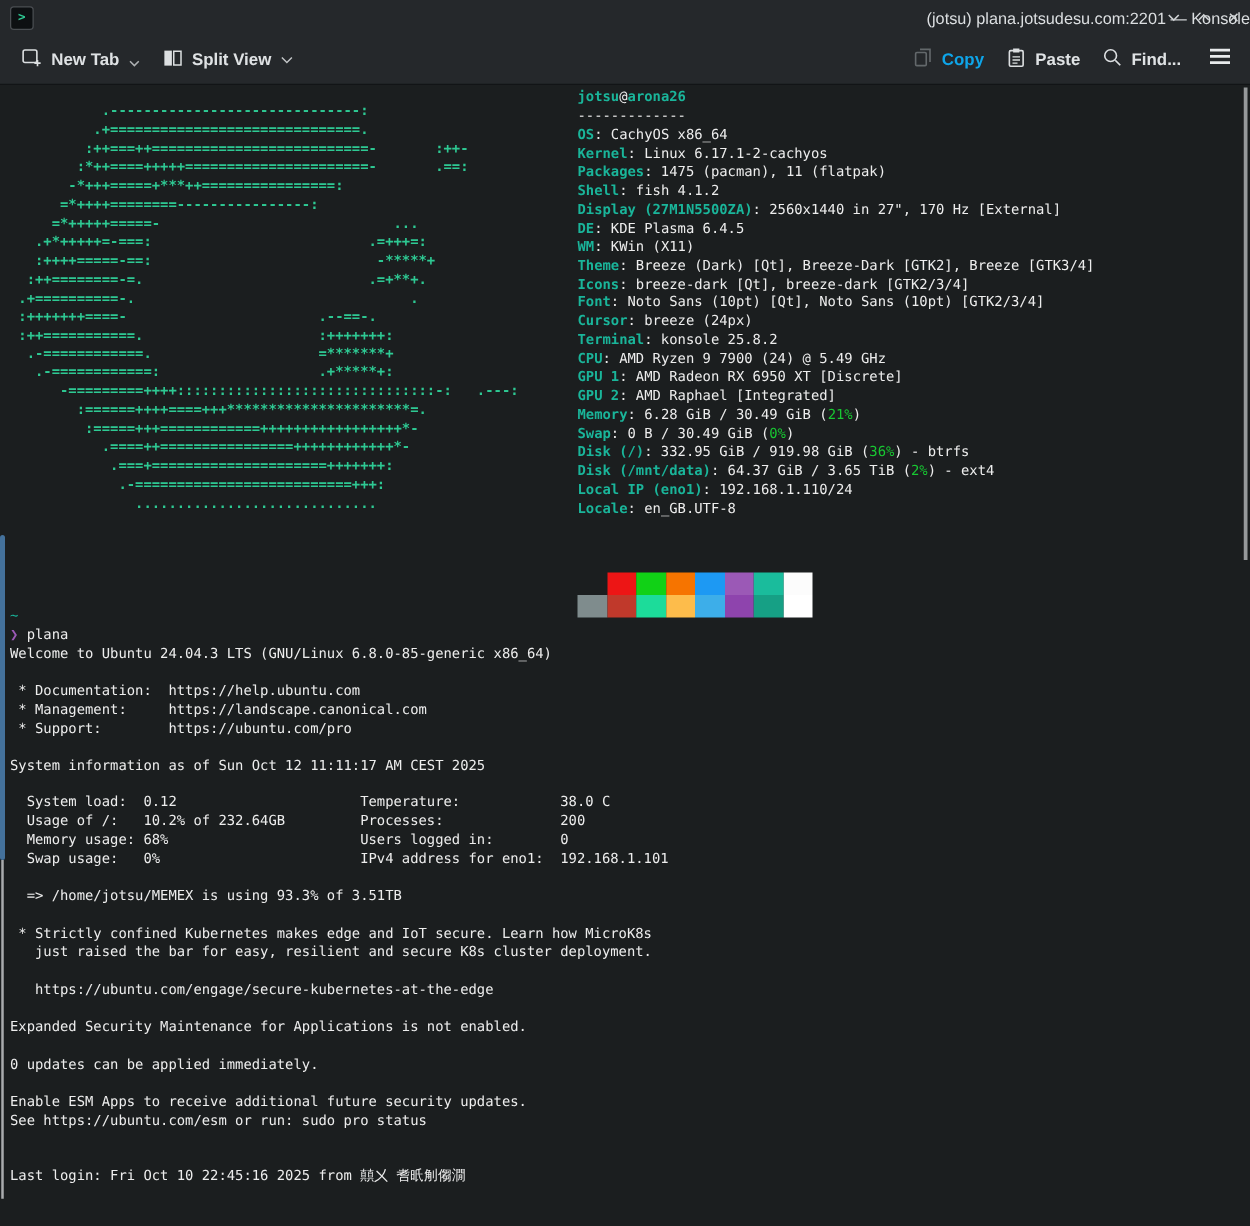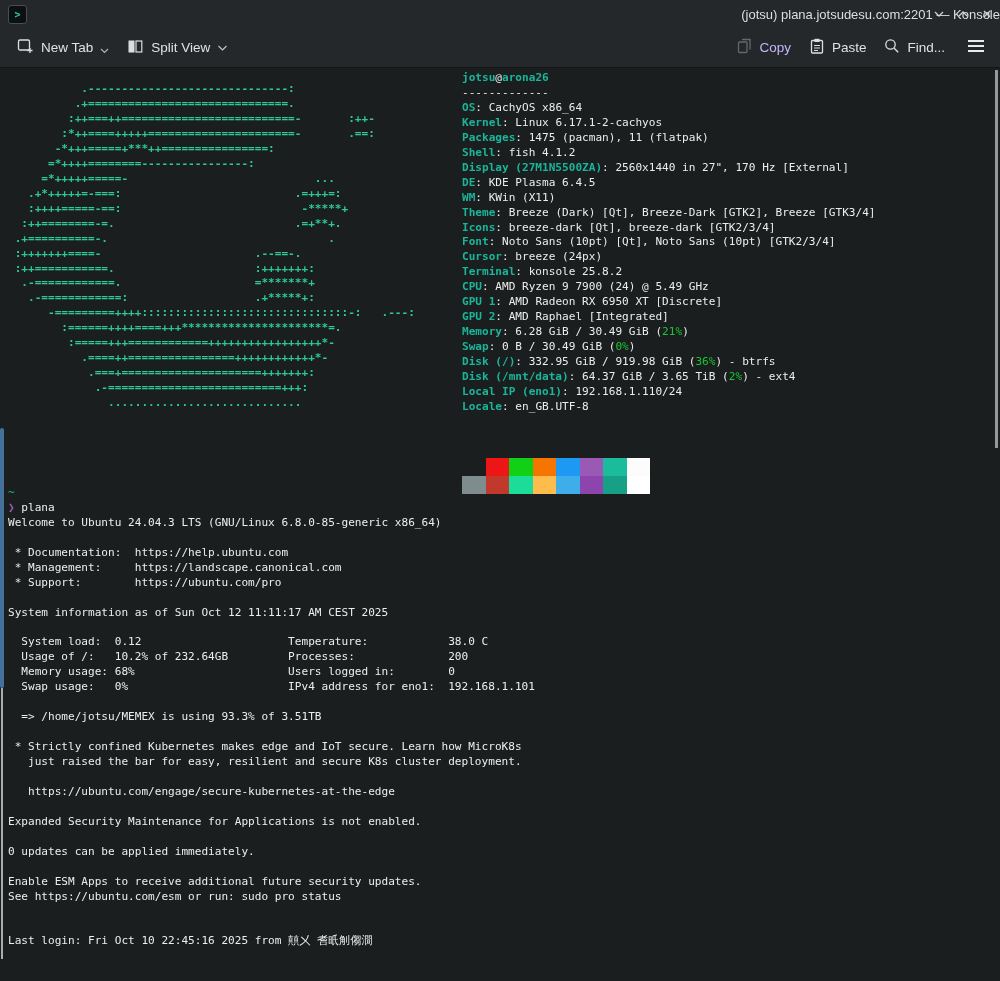--- a/index.html
+++ b/index.html
@@ -8,22 +8,22 @@
   .titlebar{height:28px;position:relative;display:flex;align-items:center;background:#25282b;}
   .win-icon{margin-left:8px;width:17px;height:17px;background:#0d1012;border:1px solid #4a4e52;
             border-radius:3px;color:#2ec993;display:flex;align-items:center;justify-content:center;
             font:bold 10px "DejaVu Sans Mono",monospace;z-index:2;}
   .win-title{position:absolute;left:0;right:0;text-align:right;color:#dcdfe1;font-size:13px;}
   .win-controls{position:absolute;right:6px;top:0;height:28px;display:flex;align-items:center;gap:10px;z-index:2;}
   .win-controls svg{display:block;}
   .toolbar{height:39px;display:flex;align-items:center;padding:0 10px;gap:4px;background:#25282b;
            border-bottom:1px solid #121416;}
   .tbtn{display:flex;align-items:center;gap:7px;color:#dfe2e4;font-size:13.5px;padding:5px 7px;border-radius:3px;}
-  .tbtn .lbl{white-space:nowrap;}
-  .tbtn.disabled{color:#c4b5fd;}
+  .tbtn .lbl{white-space:nowrap;font-weight:bold;}
+  .tbtn.disabled{color:#0ea5e9;}
   .spacer{flex:1;}
   .hamburger{margin-left:10px;margin-right:4px;}
   
   .terminal{position:absolute;top:68px;left:0;right:0;bottom:0;background:#1b1e1f;
             font-family:"DejaVu Sans Mono",monospace;font-size:11.08px;line-height:14.95px;color:#ededed;}
   .abs{position:absolute;}
   .tline{white-space:pre;min-height:14.95px;}
   #ascii{left:8px;top:3px;color:#2ec993;font-weight:bold;white-space:pre;}
   #ffinfo{left:462px;top:3px;}
   #palette{left:462px;top:390px;}

